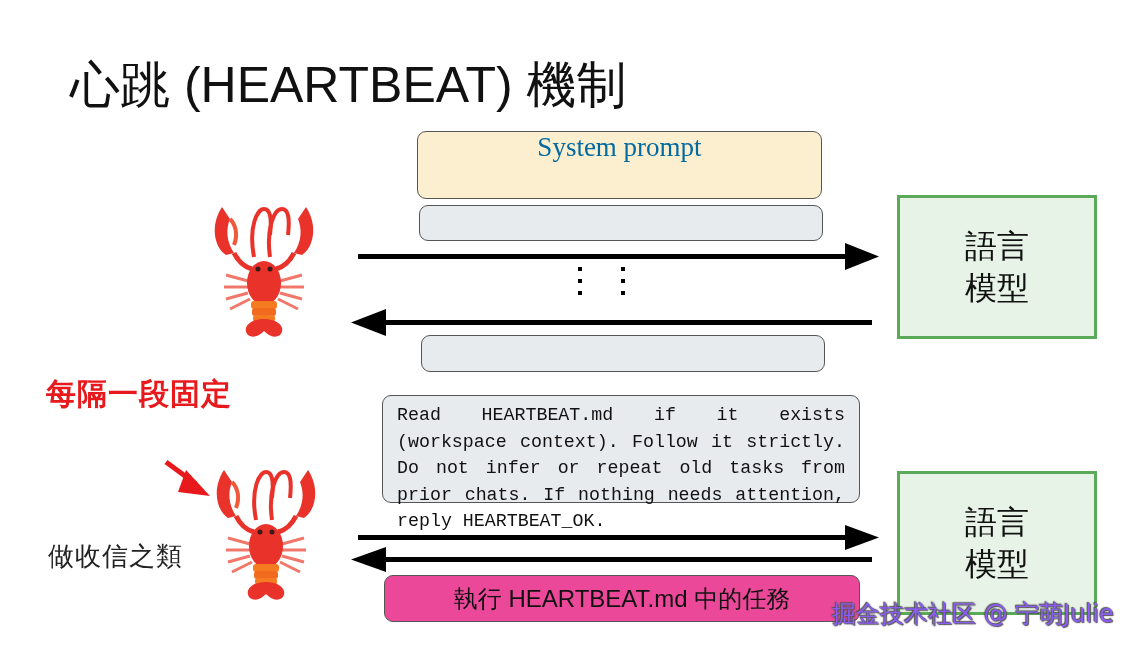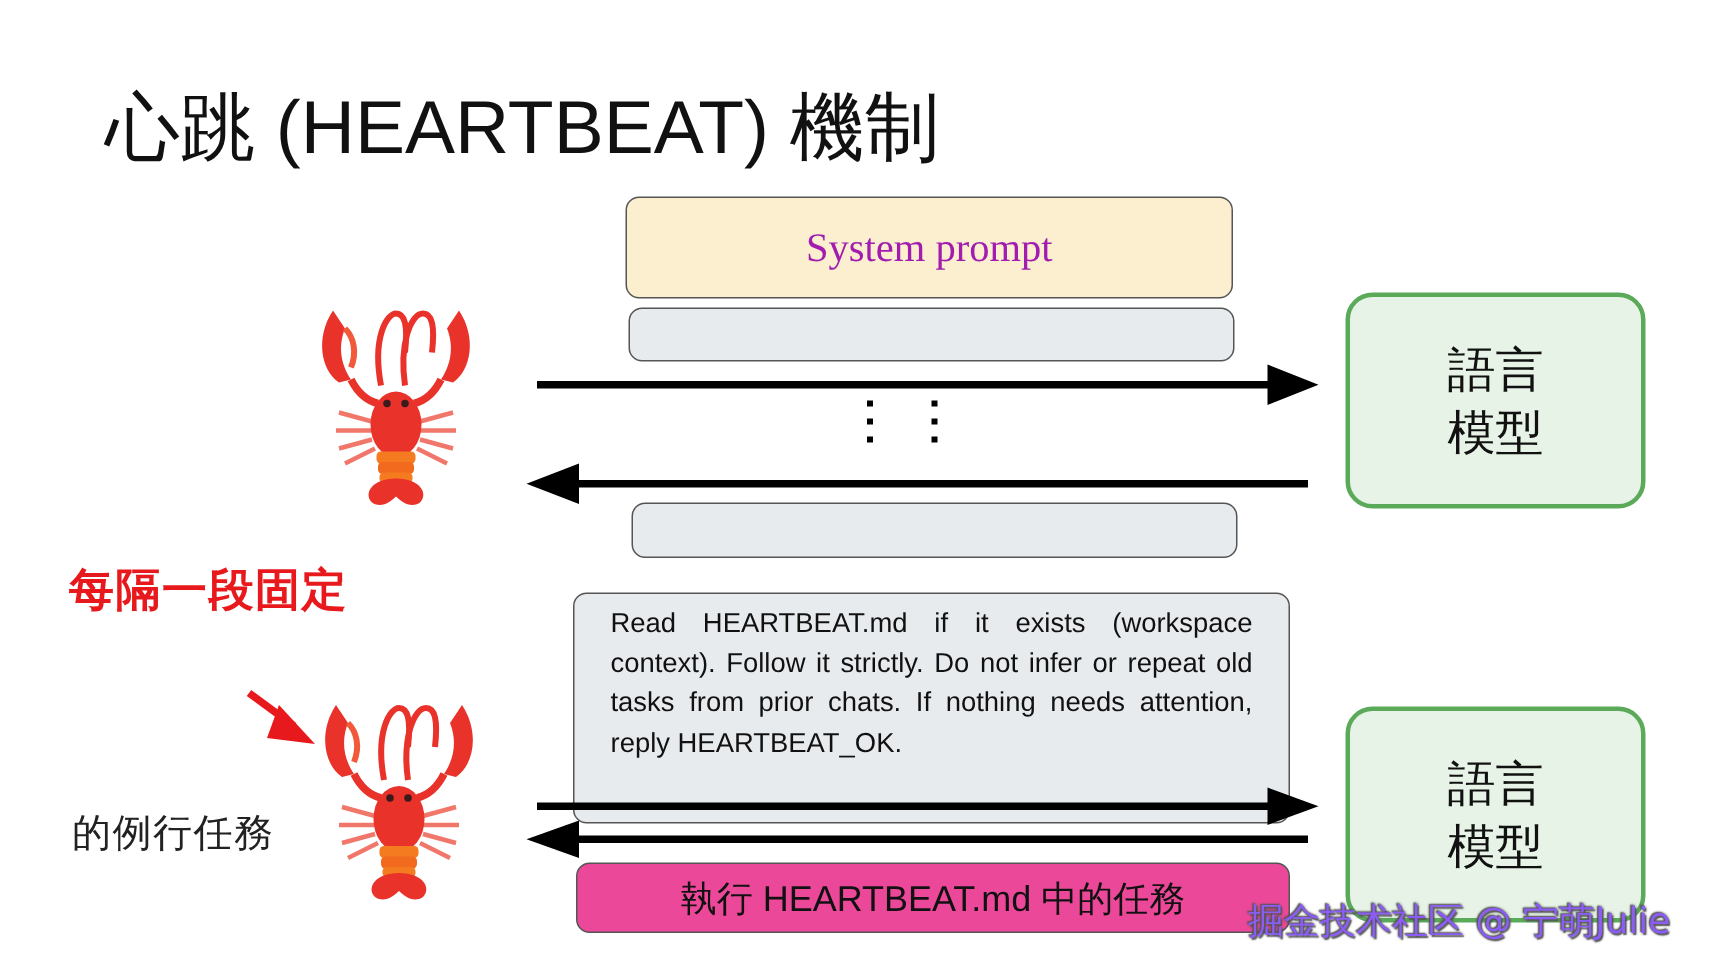--- a/index.html
+++ b/index.html
@@ -10,39 +10,39 @@
   .abs { position: absolute; }
   .title {
     left: 70px; top: 52px; font-size: 50px; color: #111;
     font-family: Liberation Sans, sans-serif; letter-spacing: 0px; white-space: nowrap;
   }
   .box {
     position: absolute; border: 1.5px solid #555; border-radius: 9px; box-sizing: border-box;
   }
   .sys {
     left: 417px; top: 131px; width: 405px; height: 68px; background: #fbefcf;
-    display: flex; align-items: center; justify-content: center;
-    font-family: "Liberation Serif", "DejaVu Serif", serif; font-size: 27px; color: #a21caf;
+    display: flex; align-items: flex-start; justify-content: center;
+    font-family: "Liberation Serif", "DejaVu Serif", serif; font-size: 27px; color: #0369a1;
   }
   .grey { background: #e8ebee; }
   .g1 { left: 419px; top: 205px; width: 404px; height: 36px; }
   .g2 { left: 421px; top: 335px; width: 404px; height: 37px; }
   .prompt {
-    left: 382px; top: 395px; width: 478px; height: 154px; background: #e8ebee;
-    padding: 6px 24px; font-family: Liberation Sans, sans-serif; font-size: 18.3px; line-height: 26.5px;
+    left: 382px; top: 395px; width: 478px; height: 108px; background: #e8ebee;
+    padding: 6px 14px; font-family: Liberation Mono, monospace; font-size: 18.3px; line-height: 26.5px;
     color: #111; text-align: justify;
   }
   .exec {
     left: 384px; top: 575px; width: 476px; height: 47px; background: #ec4899;
     display: flex; align-items: center; justify-content: center;
     font-family: "Liberation Sans", sans-serif; font-size: 24px; color: #111;
   }
   .lm {
     position: absolute; width: 200px; height: 144px; background: #e6f3e6; border: 3px solid #5aaa5a;
-    border-radius: 18px; box-sizing: border-box; display: flex; flex-direction: column;
+    border-radius: 0; box-sizing: border-box; display: flex; flex-direction: column;
     align-items: center; justify-content: center; font-size: 32px; line-height: 42px; color: #111;
     font-family: "DejaVu Serif", serif;
   }
   .lm1 { left: 897px; top: 195px; }
   .lm2 { left: 897px; top: 471px; }
   .dots { left: 570px; top: 264px; width: 70px; height: 36px; }
   .red-text {
     left: 46px; top: 374px; color: #e8191c; font-size: 30px; line-height: 40px; letter-spacing: 1px; font-weight: bold;
   }
   .black-text {
@@ -76,21 +76,21 @@
 
 <div class="lm lm1">
   <span>語言</span>
   <span>模型</span>
 </div>
 
 <div class="abs red-text">
   <div>每隔一段固定</div>
 </div>
 <div class="abs black-text">
-  <div>的例行任務</div>
+  <div>做收信之類</div>
 </div>
 
 <div class="box prompt">
   <span>Read HEARTBEAT.md if it exists (workspace context). Follow it strictly. Do not infer or repeat old tasks from prior chats. If nothing needs attention, reply HEARTBEAT_OK.</span>
 </div>
 <div class="box exec">
   <span>執行 HEARTBEAT.md 中的任務</span>
 </div>
 
 <div class="lm lm2">

